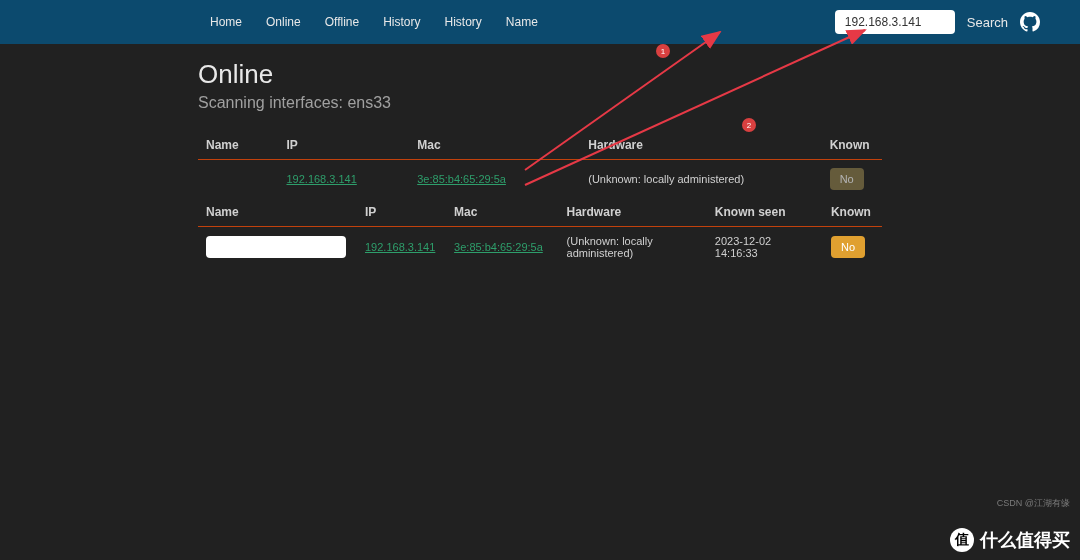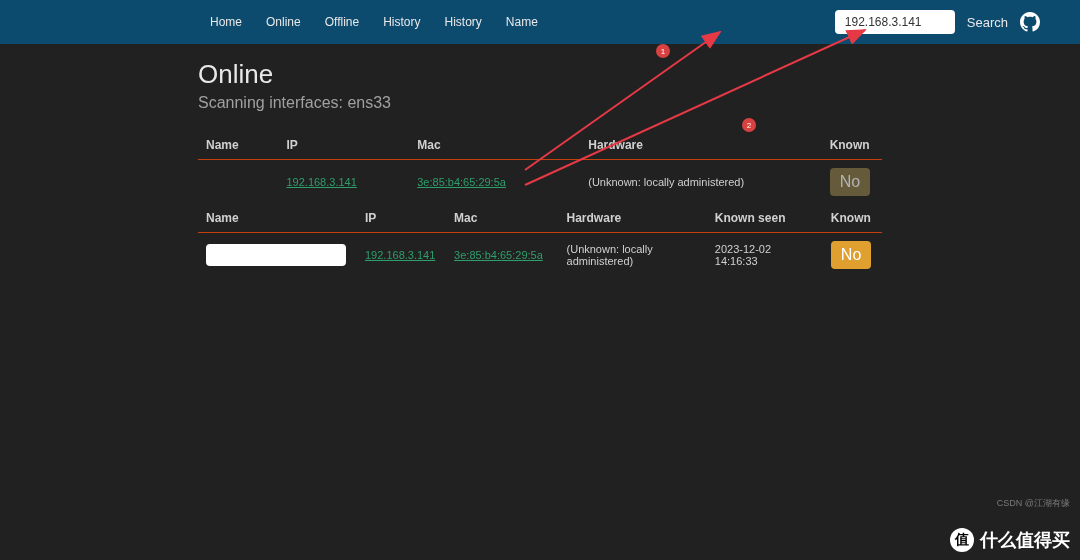--- a/index.html
+++ b/index.html
@@ -67,21 +67,21 @@
       color: #2e9e6b;
       text-decoration: underline;
       cursor: pointer;
     }
     .btn-no {
       background: #e0a030;
       color: #fff;
       border: none;
       border-radius: 4px;
       padding: 5px 10px;
-      font-size: 16px;
+      font-size: 11px;
       cursor: pointer;
     }
     .btn-no.dim { background: #8a7a4a; opacity: 0.65; }
     .filter-input {
       background: #fff;
       border: none;
       border-radius: 4px;
       width: 140px;
       height: 22px;
       padding: 2px 6px;

